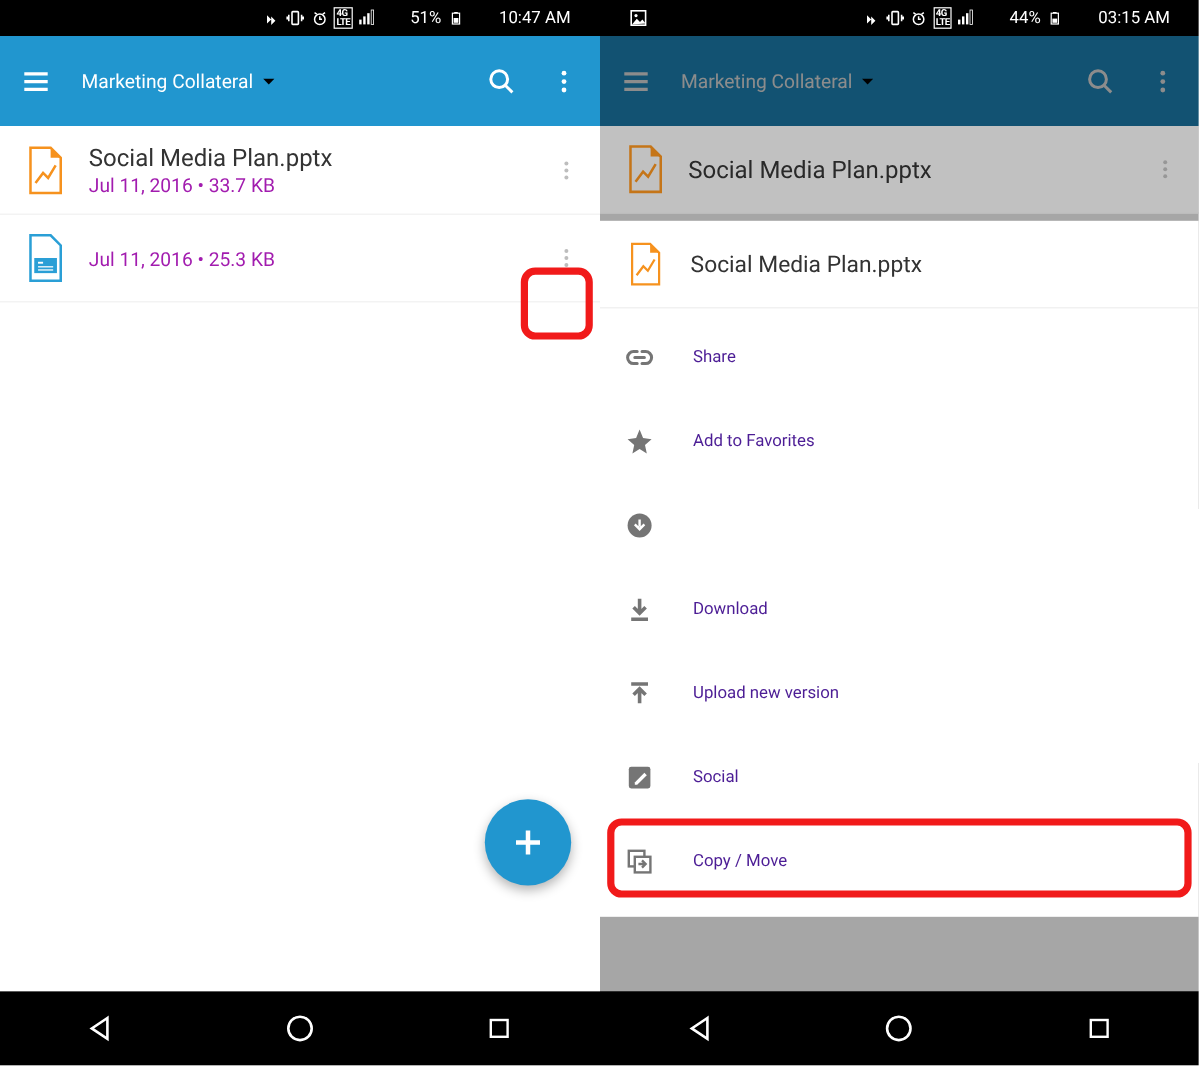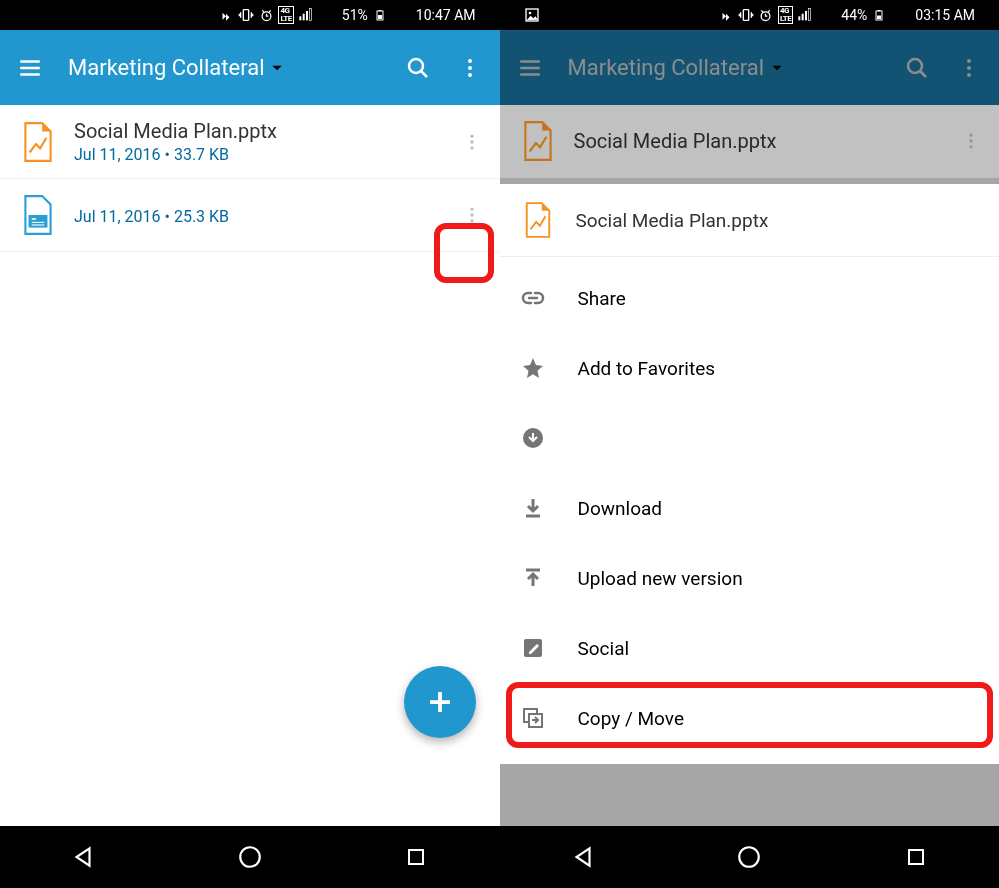--- a/index.html
+++ b/index.html
@@ -10,51 +10,51 @@
   .statusbar { height:30px; background:#000; color:#fff; display:flex; align-items:center; justify-content:flex-end; font-size:13px; padding:0 24px; gap:4px; }
   .statusbar .sb-left { margin-right:auto; display:flex; gap:6px; }
   .statusbar svg { fill:#fff; }
   .sb-icon { width:16px; height:16px; display:inline-flex; align-items:center; justify-content:center; }
   .sb-txt { font-size:14px;margin-left:24px; }
   .sb-lte { font-size:8px; font-weight:700; letter-spacing:-0.5px; line-height:8px; border:1px solid #fff; padding:0px 1px; }
   
   .appbar { height:75px; background:#2196cf; color:#fff; display:flex; align-items:center; padding:0 8px; gap:8px; }
   .appbar.dimmed { filter:brightness(0.55); }
   .ab-btn { width:44px; height:44px; display:flex; align-items:center; justify-content:center; }
-  .ab-title { font-size:22px; font-weight:400; flex:0 0 auto; margin-left:8px; display:flex; align-items:center; gap:6px; }
+  .ab-title { font-size:16px; font-weight:400; flex:0 0 auto; margin-left:8px; display:flex; align-items:center; gap:6px; }
   .ab-spacer { flex:1 1 auto; }
   .ab-btn svg { fill:#fff; }
   
   .filelist { flex:1 1 auto; background:#fff; position:relative; }
   .file-row { display:flex; align-items:center; padding:14px 8px 14px 16px; border-bottom:1px solid #f0f0f0; }
   .file-icon { width:44px; height:44px; display:flex; align-items:center; justify-content:center; }
   .file-meta { flex:1 1 auto; margin-left:14px; }
   .file-name { font-size:20px; color:#333; }
-  .file-sub { font-size:16px; color:#0369a1; margin-top:2px; }
+  .file-sub { font-size:16px; color:#a21caf; margin-top:2px; }
   .file-more { width:40px; height:40px; display:flex; align-items:center; justify-content:center; color:#bdbdbd; }
   .file-more svg { fill:#bdbdbd; }
   .highlight { position:absolute; border:6px solid #f11a1a; border-radius:12px; pointer-events:none; }
   
   .fab { position:absolute; right:24px; bottom:88px; width:72px; height:72px; border-radius:50%; background:#2196cf; display:flex; align-items:center; justify-content:center; box-shadow:0 4px 10px rgba(0,0,0,.3); }
   .fab svg { fill:#fff; }
   
   .navbar { height:62px; background:#000; display:flex; align-items:center; justify-content:space-around; }
   .navbar .nav-btn { width:60px; height:32px; display:flex; align-items:center; justify-content:center; }
   .navbar svg { stroke:#fff; fill:none; stroke-width:2; }
   
   .scrim { position:absolute; inset:0; background:rgba(0,0,0,0.35); }
   .sheet { position:absolute; left:0; right:0; top:184px; bottom:62px; background:#fff; border-top:0px solid #ddd; overflow:hidden; }
   .sheet-header { display:flex; align-items:center; padding:18px 20px 18px 20px; border-bottom:1px solid #eee; }
   .sheet-header .file-icon { width:36px; height:36px; }
   .sheet-title { font-size:19px; color:#333; margin-left:20px; }
   .sheet-items { padding:6px 0; }
   .sheet-item { display:flex; align-items:center; height:70px; padding:0 20px; position:relative; }
   .sheet-item .s-icon { width:26px; height:26px; display:flex; align-items:center; justify-content:center; }
   .sheet-item .s-icon svg { fill:#757575; }
-  .sheet-item .s-label { font-size:19px; color:#000000; margin-left:32px; }
+  .sheet-item .s-label { font-size:14px; color:#4c1d95; margin-left:32px; }
   
   .filelist2-row { filter:brightness(0.8); }
   
   .ppt-icon path.page { fill:none; stroke:#f6921e; stroke-width:2; }
   .ppt-icon path.fold { fill:#f6921e; }
   .ppt-icon polyline.chart { fill:none; stroke:#f6921e; stroke-width:2; }
   .doc-icon path.page { fill:none; stroke:#2a9fd6; stroke-width:2; }
   .doc-icon rect.band { fill:#2a9fd6; }
   .doc-icon rect.line { fill:#fff; }
 </style>

